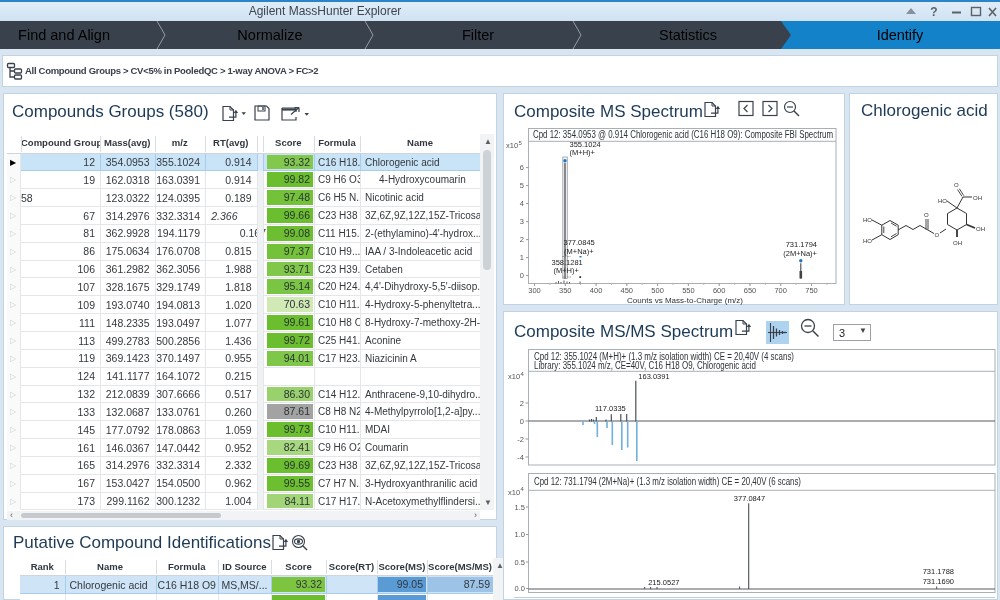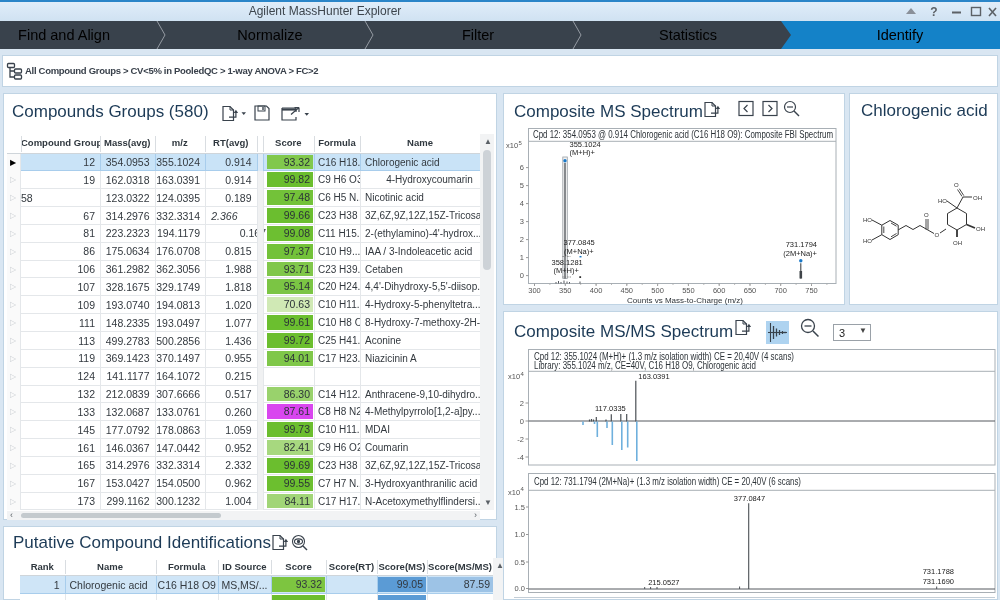--- a/index.html
+++ b/index.html
@@ -122,21 +122,21 @@
 <div style="position:absolute;left:0;top:0;width:14px;height:17.85px;background:#fafafa;border-right:1px solid #e4e7ea;">
         <span style="position:absolute;left:3px;top:4px;color:#cdd1d5;font-size:8px;">▷</span>
       </div>
 <div style="position:absolute;left:14px;top:2.5px;width:79px;height:14.850000000000001px;overflow:hidden;white-space:nowrap;text-align:right;padding-right:5px;">19</div>
 <div style="position:absolute;left:93px;top:2.5px;width:54.5px;height:14.850000000000001px;overflow:hidden;white-space:nowrap;text-align:right;padding-right:5px;">162.0318</div>
 <div style="position:absolute;left:147.5px;top:2.5px;width:50.5px;height:14.850000000000001px;overflow:hidden;white-space:nowrap;text-align:right;padding-right:5px;">163.0391</div>
 <div style="position:absolute;left:198px;top:2.5px;width:51.5px;height:14.850000000000001px;overflow:hidden;white-space:nowrap;text-align:right;padding-right:5px;">0.914</div>
 <div style="position:absolute;left:249.5px;top:0;width:6px;height:17.85px;background:#f0f1f2;"></div>
 <div style="position:absolute;left:260px;top:1px;width:46px;height:14.850000000000001px;background:#6bbe2e;text-align:right;padding-right:3px;line-height:14.850000000000001px;color:#2c3338;">99.82</div>
 <div style="position:absolute;left:307px;top:3px;width:46px;height:14.850000000000001px;overflow:hidden;white-space:nowrap;text-align:left;padding-left:4px;font-size:10px;">C9 H6 O3</div>
-<div style="position:absolute;left:353px;top:3px;width:120px;height:14.850000000000001px;overflow:hidden;white-space:nowrap;text-align:center;padding-left:19px;font-size:10px;">4-Hydroxycoumarin</div>
+<div style="position:absolute;left:353px;top:3px;width:120px;height:14.850000000000001px;overflow:hidden;white-space:nowrap;text-align:left;padding-left:19px;font-size:10px;">4-Hydroxycoumarin</div>
 <div style="position:absolute;left:93px;top:0;width:1px;height:17.85px;background:#e4e7ea;"></div>
 <div style="position:absolute;left:147.5px;top:0;width:1px;height:17.85px;background:#e4e7ea;"></div>
 <div style="position:absolute;left:198px;top:0;width:1px;height:17.85px;background:#e4e7ea;"></div>
 <div style="position:absolute;left:249.5px;top:0;width:1px;height:17.85px;background:#e4e7ea;"></div>
 <div style="position:absolute;left:255.5px;top:0;width:1px;height:17.85px;background:#e4e7ea;"></div>
 <div style="position:absolute;left:307px;top:0;width:1px;height:17.85px;background:#e4e7ea;"></div>
 <div style="position:absolute;left:353px;top:0;width:1px;height:17.85px;background:#e4e7ea;"></div>
 </div>
 <div style="position:absolute;left:0;top:55.20px;width:473px;height:17.85px;background:#ffffff;border-bottom:1px solid #e4e7ea;">
 <div style="position:absolute;left:0;top:0;width:14px;height:17.85px;background:#fafafa;border-right:1px solid #e4e7ea;">
@@ -176,21 +176,21 @@
 <div style="position:absolute;left:249.5px;top:0;width:1px;height:17.85px;background:#e4e7ea;"></div>
 <div style="position:absolute;left:255.5px;top:0;width:1px;height:17.85px;background:#e4e7ea;"></div>
 <div style="position:absolute;left:307px;top:0;width:1px;height:17.85px;background:#e4e7ea;"></div>
 <div style="position:absolute;left:353px;top:0;width:1px;height:17.85px;background:#e4e7ea;"></div>
 </div>
 <div style="position:absolute;left:0;top:90.90px;width:473px;height:17.85px;background:#ffffff;border-bottom:1px solid #e4e7ea;">
 <div style="position:absolute;left:0;top:0;width:14px;height:17.85px;background:#fafafa;border-right:1px solid #e4e7ea;">
         <span style="position:absolute;left:3px;top:4px;color:#cdd1d5;font-size:8px;">▷</span>
       </div>
 <div style="position:absolute;left:14px;top:2.5px;width:79px;height:14.850000000000001px;overflow:hidden;white-space:nowrap;text-align:right;padding-right:5px;">81</div>
-<div style="position:absolute;left:93px;top:2.5px;width:54.5px;height:14.850000000000001px;overflow:hidden;white-space:nowrap;text-align:right;padding-right:5px;">223.2323</div>
+<div style="position:absolute;left:93px;top:2.5px;width:54.5px;height:14.850000000000001px;overflow:hidden;white-space:nowrap;text-align:right;padding-right:5px;">362.9928</div>
 <div style="position:absolute;left:147.5px;top:2.5px;width:50.5px;height:14.850000000000001px;overflow:hidden;white-space:nowrap;text-align:right;padding-right:5px;">194.1179</div>
 <div style="position:absolute;left:198px;top:2.5px;width:66px;height:14.850000000000001px;overflow:hidden;white-space:nowrap;text-align:right;padding-right:5px;">0.167</div>
 <div style="position:absolute;left:249.5px;top:0;width:6px;height:17.85px;background:#f0f1f2;"></div>
 <div style="position:absolute;left:260px;top:1px;width:46px;height:14.850000000000001px;background:#6dbf31;text-align:right;padding-right:3px;line-height:14.850000000000001px;color:#2c3338;">99.08</div>
 <div style="position:absolute;left:307px;top:3px;width:46px;height:14.850000000000001px;overflow:hidden;white-space:nowrap;text-align:left;padding-left:4px;font-size:10px;">C11 H15...</div>
 <div style="position:absolute;left:353px;top:3px;width:120px;height:14.850000000000001px;overflow:hidden;white-space:nowrap;text-align:left;padding-left:5px;font-size:10px;">2-(ethylamino)-4'-hydrox...</div>
 <div style="position:absolute;left:93px;top:0;width:1px;height:17.85px;background:#e4e7ea;"></div>
 <div style="position:absolute;left:147.5px;top:0;width:1px;height:17.85px;background:#e4e7ea;"></div>
 <div style="position:absolute;left:198px;top:0;width:1px;height:17.85px;background:#e4e7ea;"></div>
 <div style="position:absolute;left:249.5px;top:0;width:1px;height:17.85px;background:#e4e7ea;"></div>
@@ -377,21 +377,21 @@
 </div>
 <div style="position:absolute;left:0;top:269.40px;width:473px;height:17.85px;background:#ffffff;border-bottom:1px solid #e4e7ea;">
 <div style="position:absolute;left:0;top:0;width:14px;height:17.85px;background:#fafafa;border-right:1px solid #e4e7ea;">
         <span style="position:absolute;left:3px;top:4px;color:#cdd1d5;font-size:8px;">▷</span>
       </div>
 <div style="position:absolute;left:14px;top:2.5px;width:79px;height:14.850000000000001px;overflow:hidden;white-space:nowrap;text-align:right;padding-right:5px;">133</div>
 <div style="position:absolute;left:93px;top:2.5px;width:54.5px;height:14.850000000000001px;overflow:hidden;white-space:nowrap;text-align:right;padding-right:5px;">132.0687</div>
 <div style="position:absolute;left:147.5px;top:2.5px;width:50.5px;height:14.850000000000001px;overflow:hidden;white-space:nowrap;text-align:right;padding-right:5px;">133.0761</div>
 <div style="position:absolute;left:198px;top:2.5px;width:51.5px;height:14.850000000000001px;overflow:hidden;white-space:nowrap;text-align:right;padding-right:5px;">0.260</div>
 <div style="position:absolute;left:249.5px;top:0;width:6px;height:17.85px;background:#f0f1f2;"></div>
-<div style="position:absolute;left:260px;top:1px;width:46px;height:14.850000000000001px;background:#d946ef;text-align:right;padding-right:3px;line-height:14.850000000000001px;color:#2c3338;">87.61</div>
+<div style="position:absolute;left:260px;top:1px;width:46px;height:14.850000000000001px;background:#a3a3a3;text-align:right;padding-right:3px;line-height:14.850000000000001px;color:#2c3338;">87.61</div>
 <div style="position:absolute;left:307px;top:3px;width:46px;height:14.850000000000001px;overflow:hidden;white-space:nowrap;text-align:left;padding-left:4px;font-size:10px;">C8 H8 N2</div>
 <div style="position:absolute;left:353px;top:3px;width:120px;height:14.850000000000001px;overflow:hidden;white-space:nowrap;text-align:left;padding-left:5px;font-size:10px;">4-Methylpyrrolo[1,2-a]py...</div>
 <div style="position:absolute;left:93px;top:0;width:1px;height:17.85px;background:#e4e7ea;"></div>
 <div style="position:absolute;left:147.5px;top:0;width:1px;height:17.85px;background:#e4e7ea;"></div>
 <div style="position:absolute;left:198px;top:0;width:1px;height:17.85px;background:#e4e7ea;"></div>
 <div style="position:absolute;left:249.5px;top:0;width:1px;height:17.85px;background:#e4e7ea;"></div>
 <div style="position:absolute;left:255.5px;top:0;width:1px;height:17.85px;background:#e4e7ea;"></div>
 <div style="position:absolute;left:307px;top:0;width:1px;height:17.85px;background:#e4e7ea;"></div>
 <div style="position:absolute;left:353px;top:0;width:1px;height:17.85px;background:#e4e7ea;"></div>
 </div>

